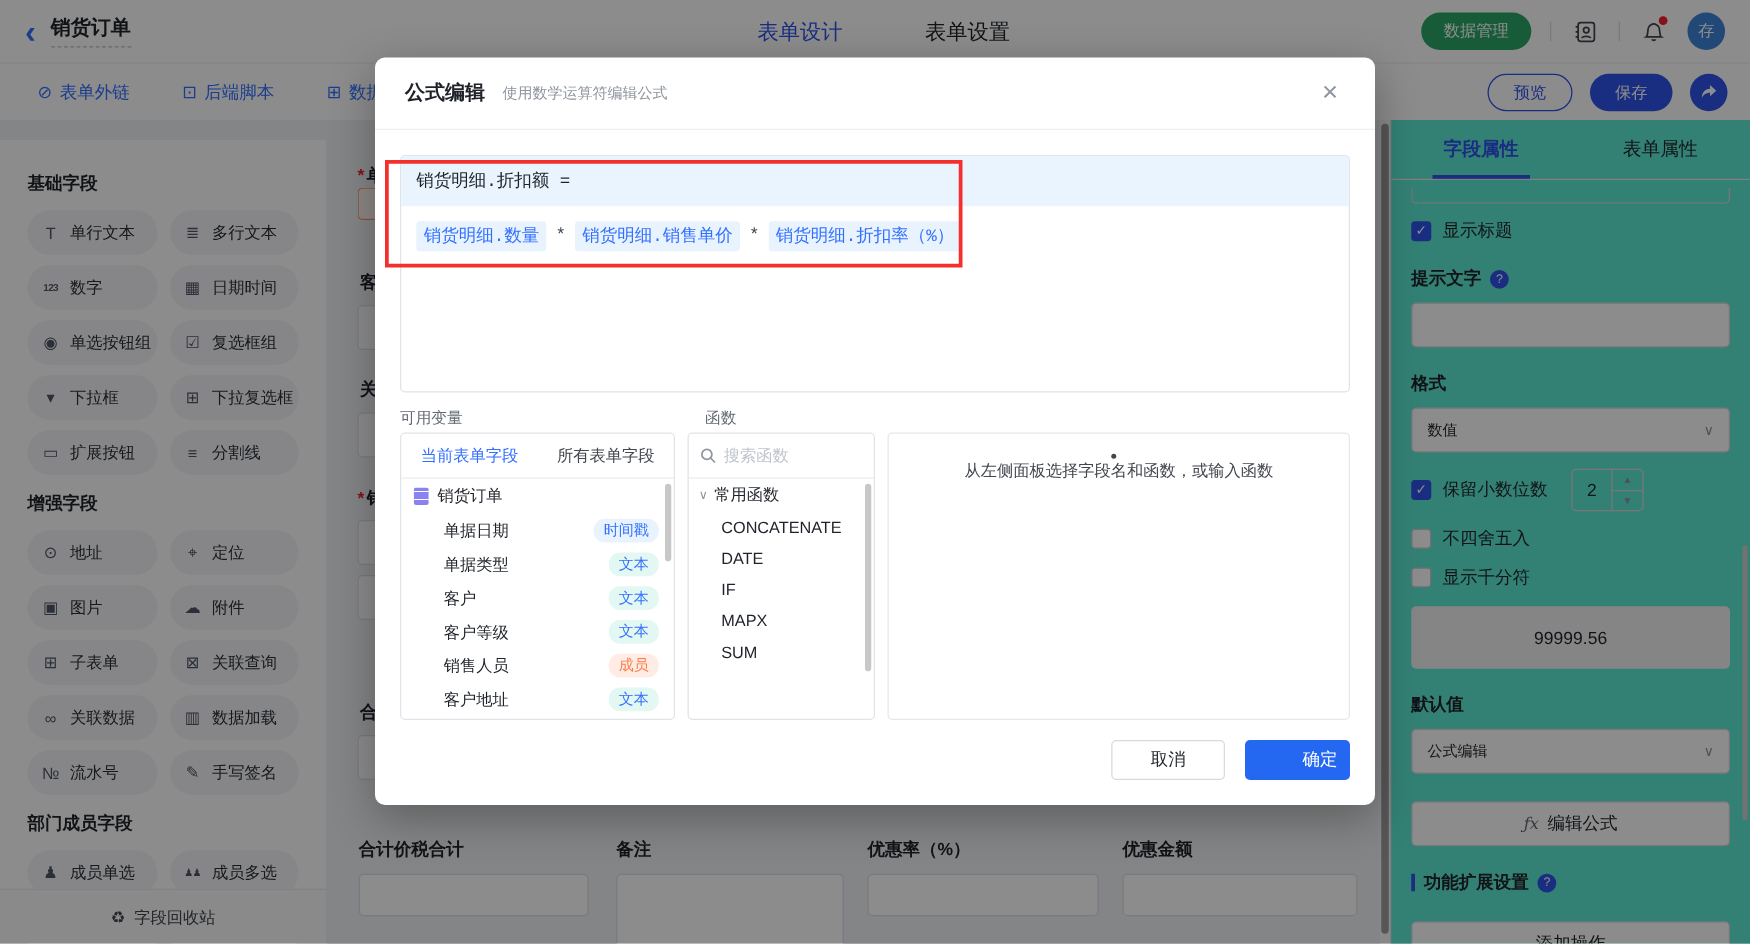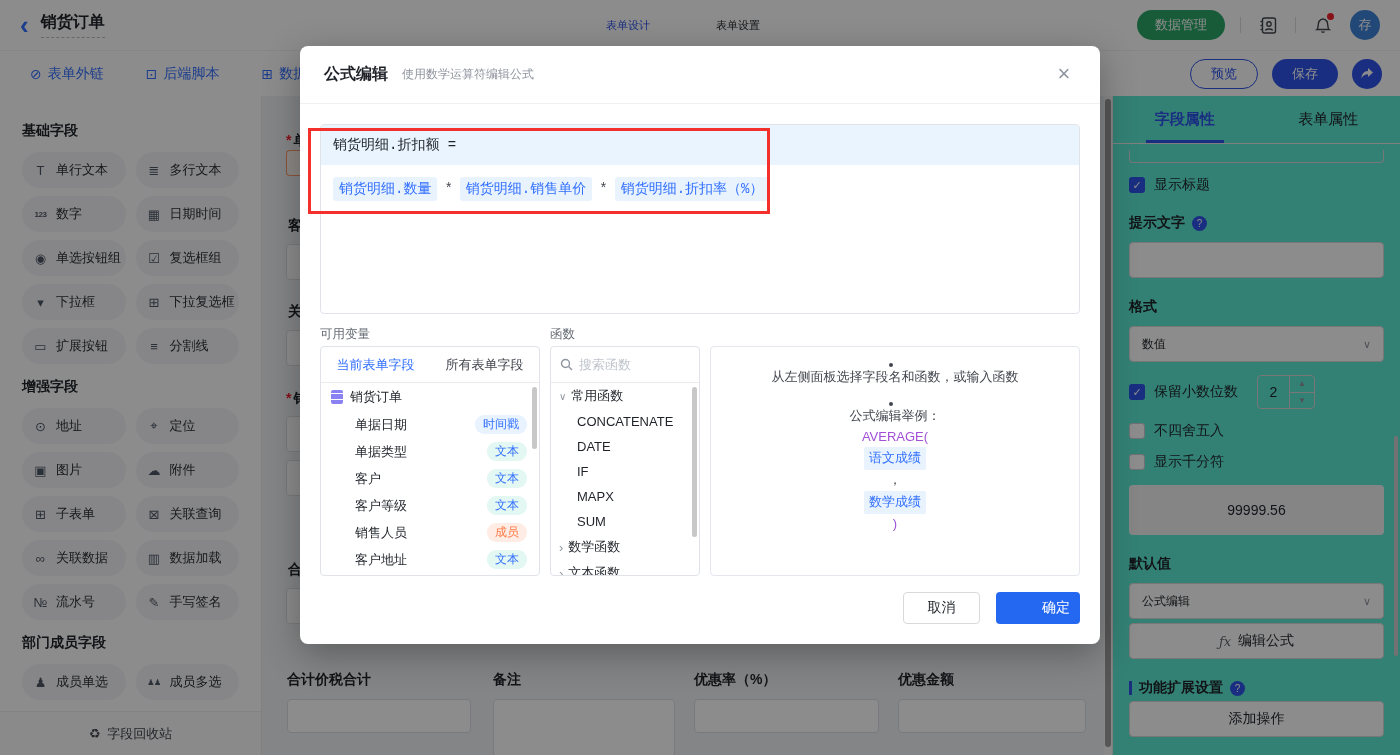--- a/index.html
+++ b/index.html
@@ -5,41 +5,41 @@
   * { box-sizing: border-box; margin: 0; padding: 0; }
   body { margin:0; background:#444; }
   .app { position:relative; width:1400px; height:755px; overflow:hidden; background:#f0f2f5;
          font-family:"Liberation Sans","DejaVu Sans",sans-serif; color:#1f2329; }
 
   
   .topbar { position:absolute; top:0; left:0; right:0; height:50px; background:#fff; display:flex; align-items:center; padding:0 20px; z-index:1; }
   .back { color:#3370ff; font-size:26px; line-height:1; margin-right:12px; cursor:pointer; font-weight:700; }
   .pagetitle { font-size:16px; font-weight:600; border-bottom:1px dashed #b9bec6; padding-bottom:4px; }
   .tb-tabs { position:absolute; left:606px; top:0; height:50px; display:flex; gap:66px; align-items:center; }
-  .tb-tab { font-size:11px; color:#1f2329; cursor:pointer; }
+  .tb-tab { font-size:17px; color:#1f2329; cursor:pointer; }
   .tb-tab.active { color:#2f54eb; }
   .tb-right { margin-left:auto; display:flex; align-items:center; gap:15px; }
   .pill-green { background:#2aa766; color:#fff; border:none; border-radius:16px; height:30px; padding:0 18px; font-size:13px; cursor:pointer; }
   .vdiv { width:1px; height:16px; background:#dcdcdc; }
   .hicon { width:24px; height:24px; display:flex; align-items:center; justify-content:center; position:relative; color:#42464e; }
   .hicon svg { display:block; }
   .bell-dot { position:absolute; top:0; right:1px; width:7px; height:7px; border-radius:50%; background:#f5222d; }
   .avatar { width:30px; height:30px; border-radius:50%; background:#3d83d9; color:#fff; font-size:13px; display:flex; align-items:center; justify-content:center; }
 
   
   .toolbar { position:absolute; top:50px; left:0; right:0; height:46px; background:#fff; border-top:1px solid #f2f2f2; display:flex; align-items:center; padding:0 30px; }
   .tool-link { display:flex; align-items:center; gap:6px; color:#3370ff; font-size:14px; margin-right:42px; cursor:pointer; }
   .tool-link .ti { font-size:14px; }
   .toolbar-right { position:absolute; right:18px; top:8px; display:flex; gap:14px; align-items:center; }
   .btn-preview { height:30px; padding:0 20px; border:1px solid #2f54eb; color:#2f54eb; background:#fff; border-radius:16px; font-size:13px; cursor:pointer; }
   .btn-save { height:30px; padding:2px 20px; border:none; color:#fff; background:#2f54eb; border-radius:16px; font-size:13px; cursor:pointer; }
   .btn-share { width:30px; height:30px; border-radius:50%; border:none; background:#2f54eb; color:#fff; display:flex; align-items:center; justify-content:center; cursor:pointer; }
 
   
-  .sidebar { position:absolute; top:96px; left:0; bottom:0; width:262px; background:#fff; border-right:1px solid #ebebeb; padding:16px 22px 0; overflow:hidden; }
+  .sidebar { position:absolute; top:112px; left:0; bottom:0; width:262px; background:#fff; border-right:1px solid #ebebeb; padding:16px 22px 0; overflow:hidden; }
   .sec-title { font-size:14px; font-weight:700; margin:10px 0 12px; }
   .fld-grid { display:grid; grid-template-columns:1fr 1fr; gap:8px 10px; margin-bottom:14px; }
   .fld { height:36px; background:#f4f5f7; border-radius:18px; display:flex; align-items:center; gap:7px; padding:0 10px; font-size:13px; color:#2b2f36; cursor:pointer; white-space:nowrap; overflow:hidden; }
   .fi { width:17px; flex:none; text-align:center; color:#4e5667; font-size:13px; }
   .fi.sm { font-size:8px; font-weight:700; letter-spacing:-0.5px; }
   .recycle-bar { position:absolute; left:0; right:0; bottom:0; height:44px; background:#fbfbfc; border-top:1px solid #ededed; display:flex; align-items:center; justify-content:center; gap:7px; font-size:13px; color:#42464e; cursor:pointer; }
 
   
   .canvas { position:absolute; left:262px; top:96px; right:288px; bottom:0; background:#f0f2f5; }
   .partial { position:absolute; left:24px; font-size:14px; font-weight:600; white-space:nowrap; }
@@ -77,21 +77,21 @@
   .rp-select { margin-top:10px; height:36px; border:1px solid #d9d9d9; border-radius:4px; display:flex; align-items:center; justify-content:space-between; padding:0 12px; font-size:12px; background:#fff; cursor:pointer; }
   .chev { color:#8f959e; font-size:11px; }
   .chev::after { content:"∨"; }
   .stepper { margin-left:10px; display:flex; border:1px solid #d9d9d9; border-radius:4px; height:34px; overflow:hidden; }
   .step-val { width:32px; display:flex; align-items:center; justify-content:center; font-size:14px; border-right:1px solid #d9d9d9; }
   .step-btns { width:24px; display:flex; flex-direction:column; }
   .step-up, .step-dn { flex:1; display:flex; align-items:center; justify-content:center; font-size:8px; color:#8f959e; cursor:pointer; }
   .step-up { border-bottom:1px solid #d9d9d9; }
   .step-up::after { content:"▲"; } .step-dn::after { content:"▼"; }
   .preview-box { margin-top:14px; height:50px; background:#f2f3f5; border-radius:4px; display:flex; align-items:center; justify-content:center; font-size:14px; }
-  .rp-btn { margin-top:4px; height:36px; border:1px solid #d9d9d9; border-radius:4px; background:#fff; display:flex; align-items:center; justify-content:center; gap:7px; font-size:14px; color:#1f2329; cursor:pointer; }
+  .rp-btn { margin-top:22px; height:36px; border:1px solid #d9d9d9; border-radius:4px; background:#fff; display:flex; align-items:center; justify-content:center; gap:7px; font-size:14px; color:#1f2329; cursor:pointer; }
   .fx-glyph { font-style:italic; color:#646a73; font-family:"DejaVu Serif",serif; font-size:13px; }
   .fx-glyph::after { content:"ƒx"; }
   .ext-header { margin-top:20px; display:flex; align-items:center; gap:7px; font-size:14px; font-weight:700; }
   .ext-header::before { content:""; width:3px; height:14px; background:#2f54eb; }
   .rp-scroll-thumb { position:absolute; right:2px; top:340px; width:4px; height:220px; background:#cfcfcf; border-radius:2px; }
 
   
   .dim { position:absolute; inset:0; background:rgba(0,0,0,0.45); z-index:50; }
   .modal { position:absolute; left:300px; top:46px; width:800px; height:598px; background:#fff; border-radius:8px; z-index:60; box-shadow:0 10px 36px rgba(0,0,0,.3); }
   .m-header { height:58px; border-bottom:1px solid #f0f0f0; display:flex; align-items:center; padding:0 24px; }
@@ -135,21 +135,21 @@
   .fn-thumb { position:absolute; right:2px; top:40px; width:5px; height:150px; background:#c8c8c8; border-radius:3px; }
 
   .help-box { position:absolute; left:410px; top:300px; width:370px; height:230px; border:1px solid #e4e7ed; border-radius:4px; padding:16px 18px; }
   .help-line { font-size:13px; color:#42464e; display:flex; align-items:center; flex-wrap:wrap; line-height:1.6;flex-direction:column; }
   .help-line + .help-line { margin-top:14px; }
   .bullet { width:4px; height:4px; border-radius:50%; background:#42464e; margin-right:9px; flex:none; }
   .fn-purple { color:#a24fd6; }
   .mini-chip { background:#e8f3fe; color:#3370ff; padding:1px 5px; border-radius:2px; margin:0 3px; }
 
   .m-footer-btn { position:absolute; bottom:20px; height:32px; border-radius:4px; font-size:14px; cursor:pointer; }
-  .btn-cancel { right:120px; width:77px; background:#fff; border:1px solid #d9d9d9; color:#1f2329; }
+  .btn-cancel { right:120px; width:91px; background:#fff; border:1px solid #d9d9d9; color:#1f2329; }
   .btn-ok { right:20px; width:84px; background:#2468f2; border:none; color:#fff;padding-left:36px; }
 </style>
 </head>
 <body>
 
 <div class="app">
 
   <header class="topbar">
     <span class="back">‹</span>
     <span class="pagetitle">销货订单</span>
@@ -468,21 +468,21 @@
           <span class="tok chip">销货明细.销售单价</span>
 
           <span class="tok op">*</span>
 
           <span class="tok chip">销货明细.折扣率（%）</span>
         </div>
     </div>
     <div class="annotation-box"></div>
 
     <span class="m-sec-label" style="left:20px;">可用变量</span>
-    <span class="m-sec-label" style="left:250px;">函数</span>
+    <span class="m-sec-label" style="left:264px;">函数</span>
 
     <div class="m-panel var-panel">
       <div class="vp-tabs">
         <span class="vp-tab active">当前表单字段</span>
         <span class="vp-tab">所有表单字段</span>
       </div>
       <div class="tree-root">
         <span class="doc-icon"></span>
         <span>销货订单</span>
       </div>
@@ -538,47 +538,26 @@
           <div class="fn-item">CONCATENATE</div>
 
           <div class="fn-item">DATE</div>
 
           <div class="fn-item">IF</div>
 
           <div class="fn-item">MAPX</div>
 
           <div class="fn-item">SUM</div>
         </div>
-      <div>
-
-          <div class="fn-group">
-            <span class="fn-caret closed"></span>
-            <span>数学函数</span>
-          </div>
-
-          <div class="fn-group">
-            <span class="fn-caret closed"></span>
-            <span>文本函数</span>
-          </div>
-        </div>
       <div class="fn-thumb"></div>
     </div>
 
     <div class="help-box">
       <div class="help-line">
         <span class="bullet"></span>
         <span>从左侧面板选择字段名和函数，或输入函数</span>
       </div>
-      <div class="help-line">
-        <span class="bullet"></span>
-        <span>公式编辑举例：</span>
-          <span class="fn-purple">AVERAGE(</span>
-          <span class="mini-chip">语文成绩</span>
-          <span>，</span>
-          <span class="mini-chip">数学成绩</span>
-          <span class="fn-purple">)</span>
-      </div>
     </div>
 
     <button class="m-footer-btn btn-cancel">取消</button>
     <button class="m-footer-btn btn-ok">确定</button>
   </section>
 </div>
 
 </body></html>

